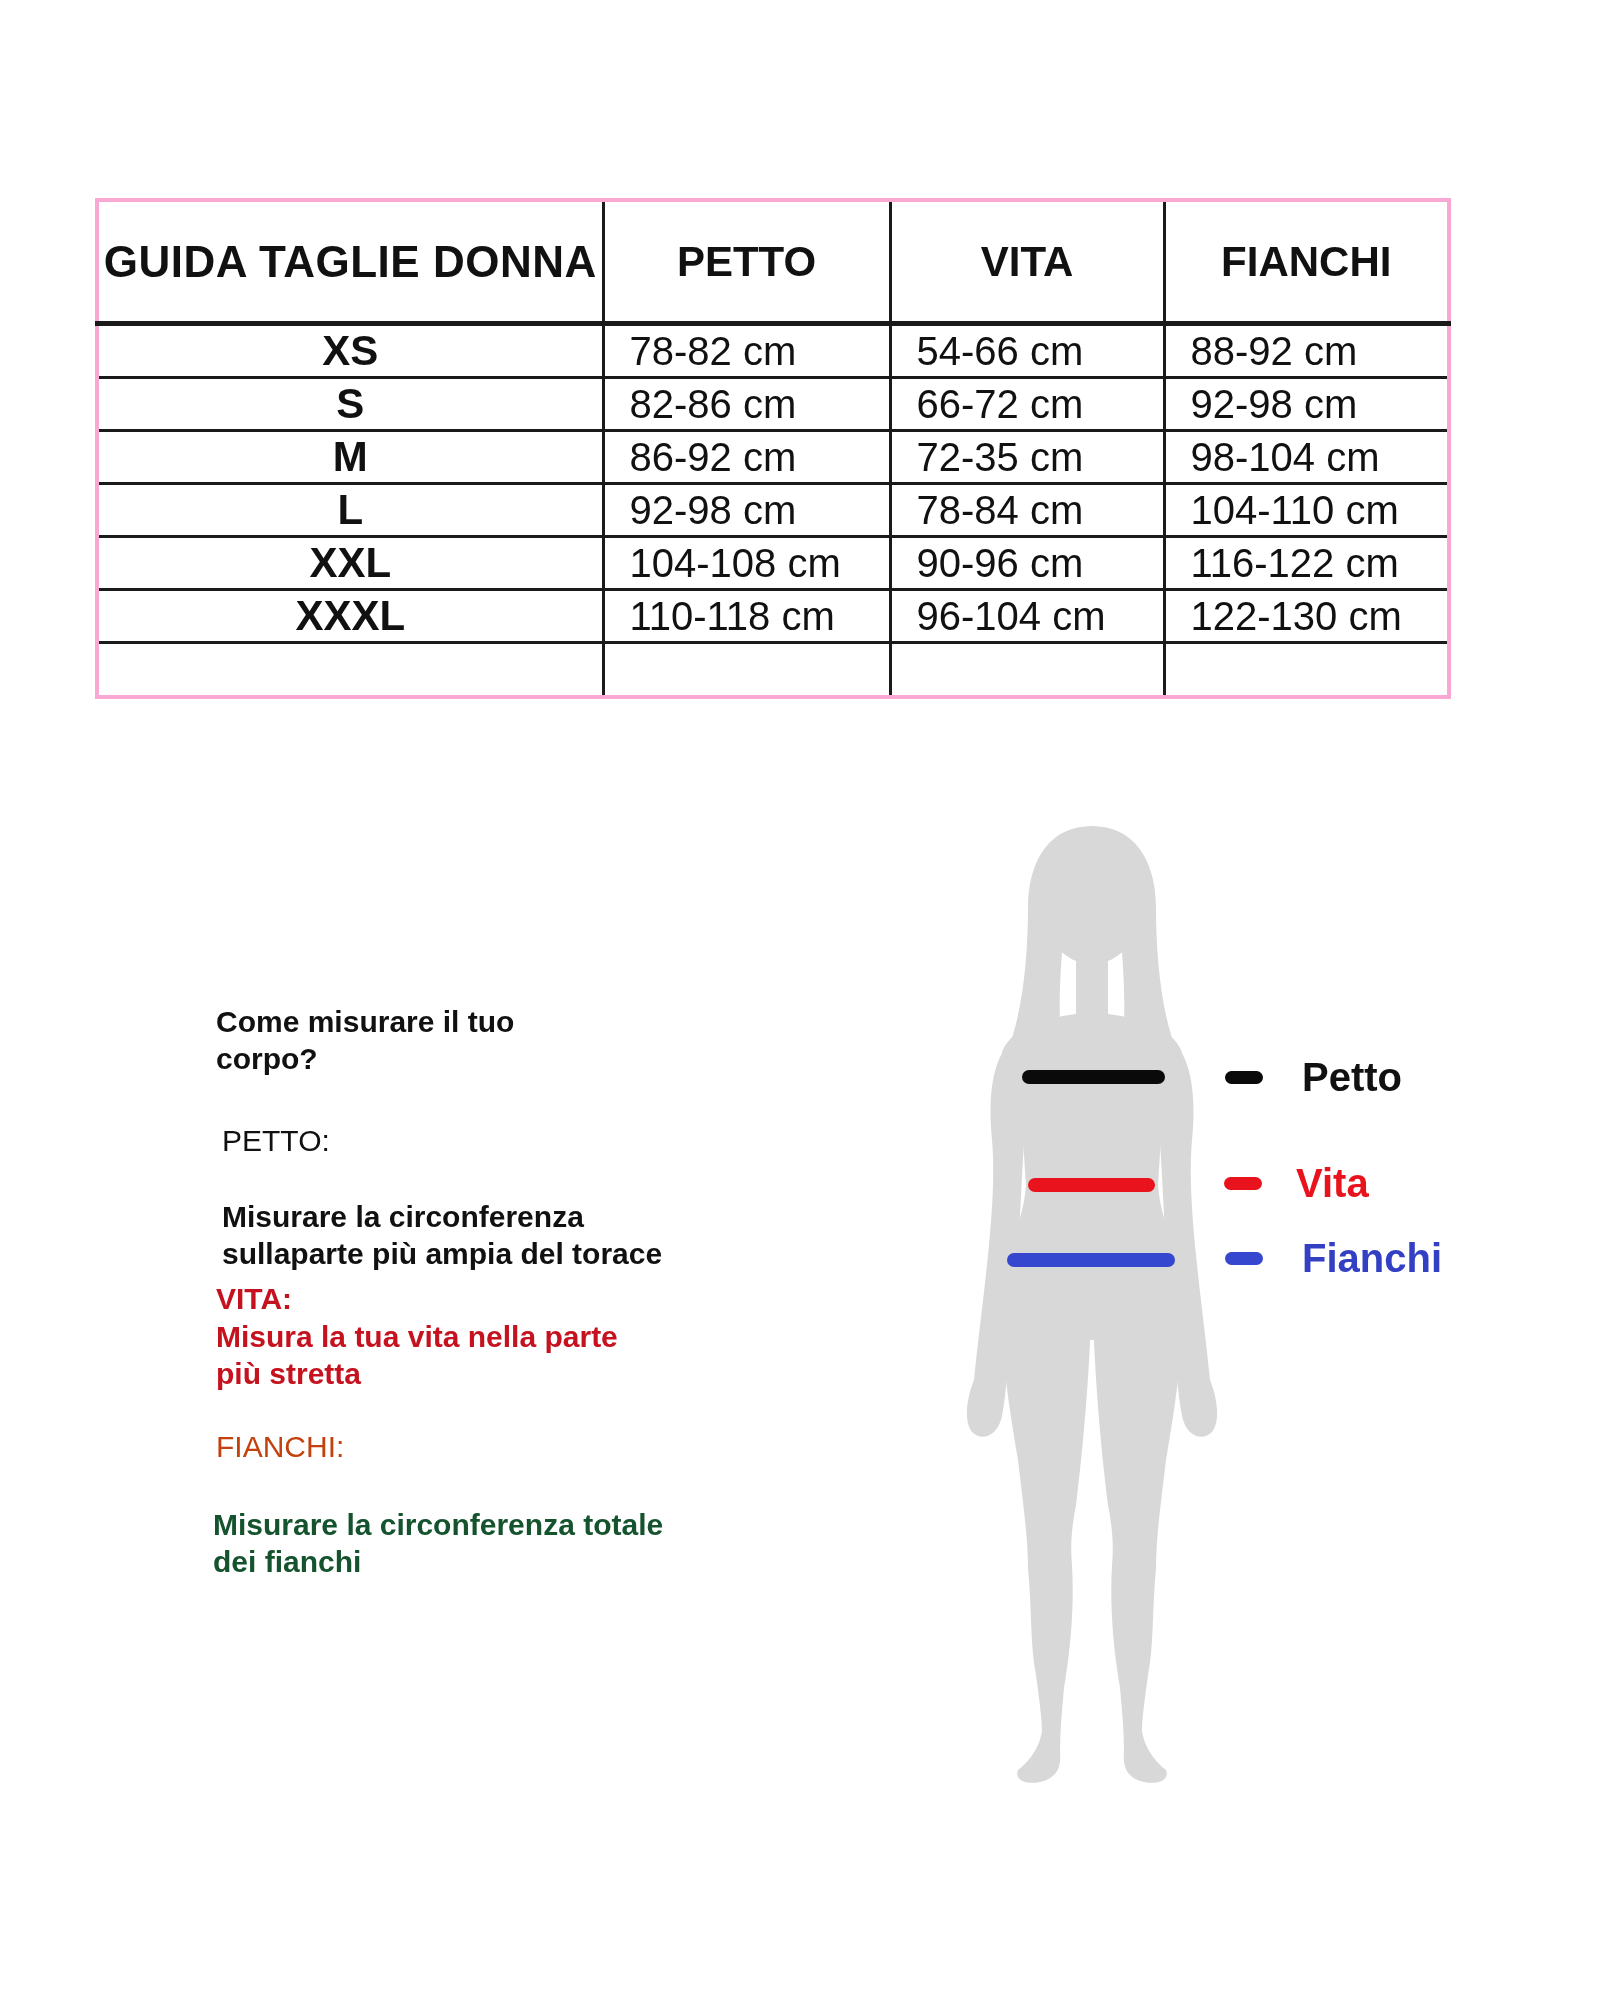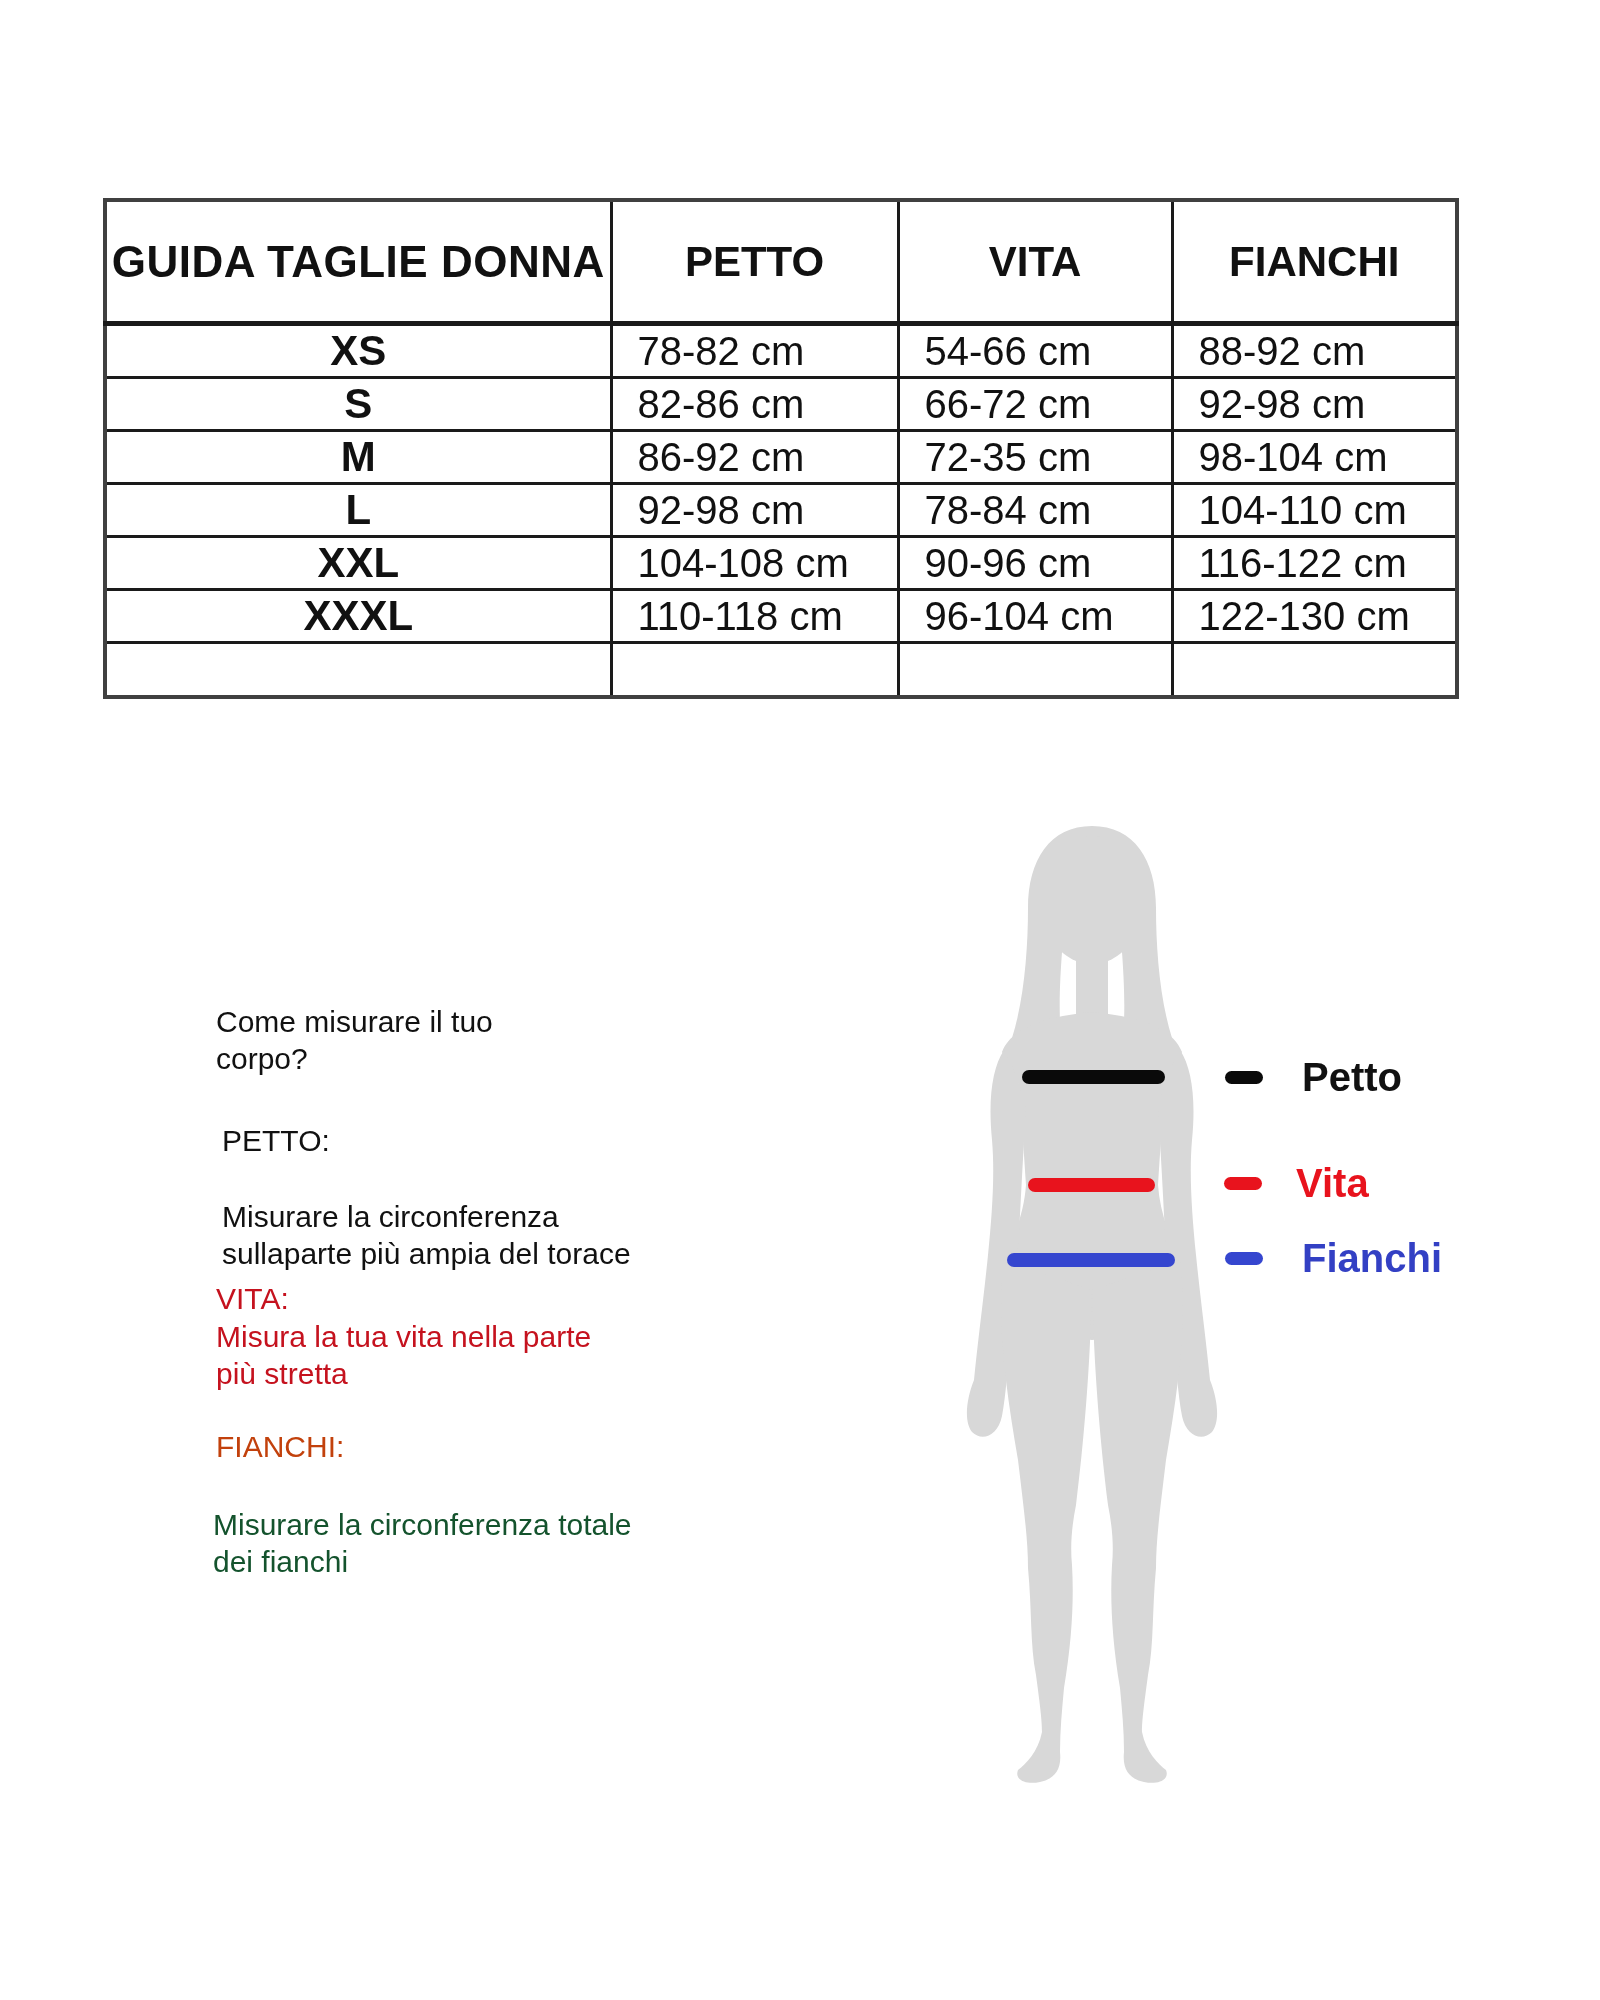--- a/index.html
+++ b/index.html
@@ -5,35 +5,35 @@
   html,body { margin:0; padding:0; background:#ffffff; }
   .page {
     position:relative; width:1600px; height:2000px;
     background:#ffffff; overflow:hidden;
     font-family:"Liberation Sans", sans-serif;
     color:#111;
   }
 
   
   table.size-table {
-    position:absolute; left:103px; top:198px; width:1352px;
+    position:absolute; left:95px; top:198px; width:1352px;
     border-collapse:collapse; table-layout:fixed;
-    border:4px solid #404040;
+    border:4px solid #f9a8d4;
   }
   .size-table th, .size-table td { border:3px solid #1a1a1a; vertical-align:middle; overflow:hidden; }
   .size-table thead th { height:117px; border-bottom:5px solid #1a1a1a; font-size:42px; font-weight:bold; text-align:center; }
   .size-table thead th.guida { font-size:44px; letter-spacing:0.5px; }
   .size-table tbody tr { height:52px; }
   .size-table tbody tr.empty-row { height:54px; }
   .size-table td.cell-size { text-align:center; font-weight:bold; font-size:42px; }
   .size-table td.cell-val { text-align:left; font-size:40px; padding-left:25px; font-weight:normal; }
 
   
   .instr { position:absolute; white-space:pre-line; font-size:30px; line-height:37px; }
-  .instr.bold { font-weight:normal; }
+  .instr.bold { font-weight:bold; }
 
   
   .figure-wrap { position:absolute; left:900px; top:820px; width:400px; height:980px; }
 
   
   .legend-dash { position:absolute; width:38px; height:13px; border-radius:7px; }
   .legend-label { position:absolute; font-size:40px; font-weight:bold; line-height:48px; }
 </style>
 </head>
 <body>

